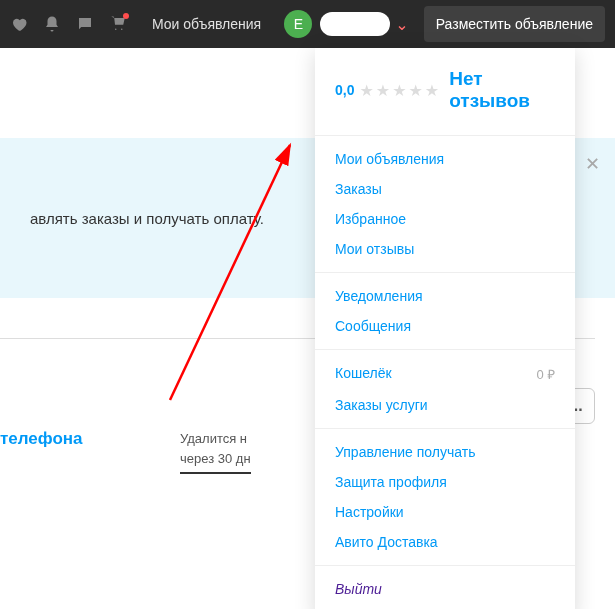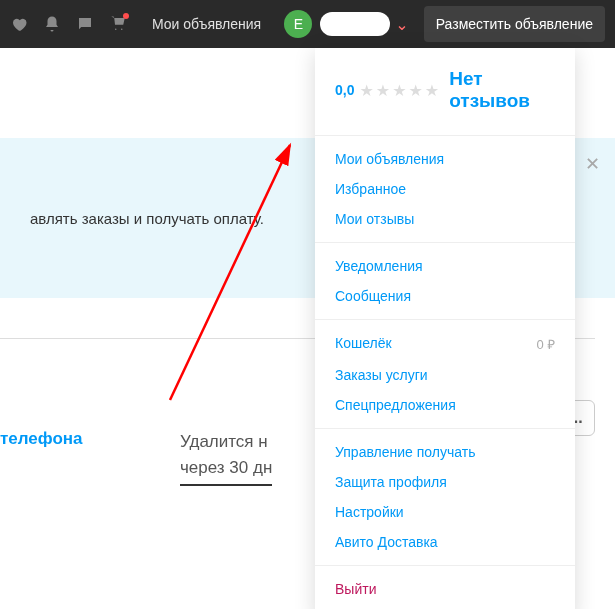--- a/index.html
+++ b/index.html
@@ -126,21 +126,22 @@
     }
     .dd-item {
       padding: 7px 20px;
       color: #0099f7;
       font-size: 14px;
       cursor: pointer;
       display: flex;
       justify-content: space-between;
     }
     .dd-item.muted {
-      color: #be185d;
+      color: #4c1d95;
+      font-style: italic;
     }
     .dd-item-value {
       color: #aaa;
       font-size: 13px;
     }
     .content {
       position: relative;
       padding-top: 90px;
     }
     .info-box {
@@ -177,21 +178,21 @@
     }
     .phone-title {
       color: #0099f7;
       font-size: 17px;
       font-weight: 700;
       margin-right: 80px;
       width: 100px;
     }
     .delete-info {
       color: #555;
-      font-size: 17px;
+      font-size: 13px;
       line-height: 1.5;
       border-bottom: 2px solid #333;
       padding-bottom: 4px;
     }
     .more-btn {
       position: absolute;
       right: 20px;
       bottom: 50px;
       width: 38px;
       height: 36px;
@@ -252,42 +253,42 @@
   <div class="dd-rating">
     <span class="dd-rating-val">0,0</span>
     <span class="dd-stars">★★★★★</span>
     <span class="dd-reviews">Нет отзывов</span>
   </div>
   <div class="dd-divider"></div>
   <div class="dd-item">
       <span>Мои объявления</span>
     </div>
   <div class="dd-item">
+      <span>Заказы</span>
+    </div>
+  <div class="dd-item">
       <span>Избранное</span>
     </div>
   <div class="dd-item">
       <span>Мои отзывы</span>
     </div>
   <div class="dd-divider"></div>
   <div class="dd-item">
       <span>Уведомления</span>
     </div>
   <div class="dd-item">
       <span>Сообщения</span>
     </div>
   <div class="dd-divider"></div>
   <div class="dd-item">
     <span>Кошелёк</span>
     <span class="dd-item-value">0 ₽</span>
   </div>
   <div class="dd-item">
       <span>Заказы услуги</span>
-    </div>
-  <div class="dd-item">
-      <span>Спецпредложения</span>
     </div>
   <div class="dd-divider"></div>
   <div class="dd-item">
       <span>Управление получать</span>
     </div>
   <div class="dd-item">
       <span>Защита профиля</span>
     </div>
   <div class="dd-item">
       <span>Настройки</span>

